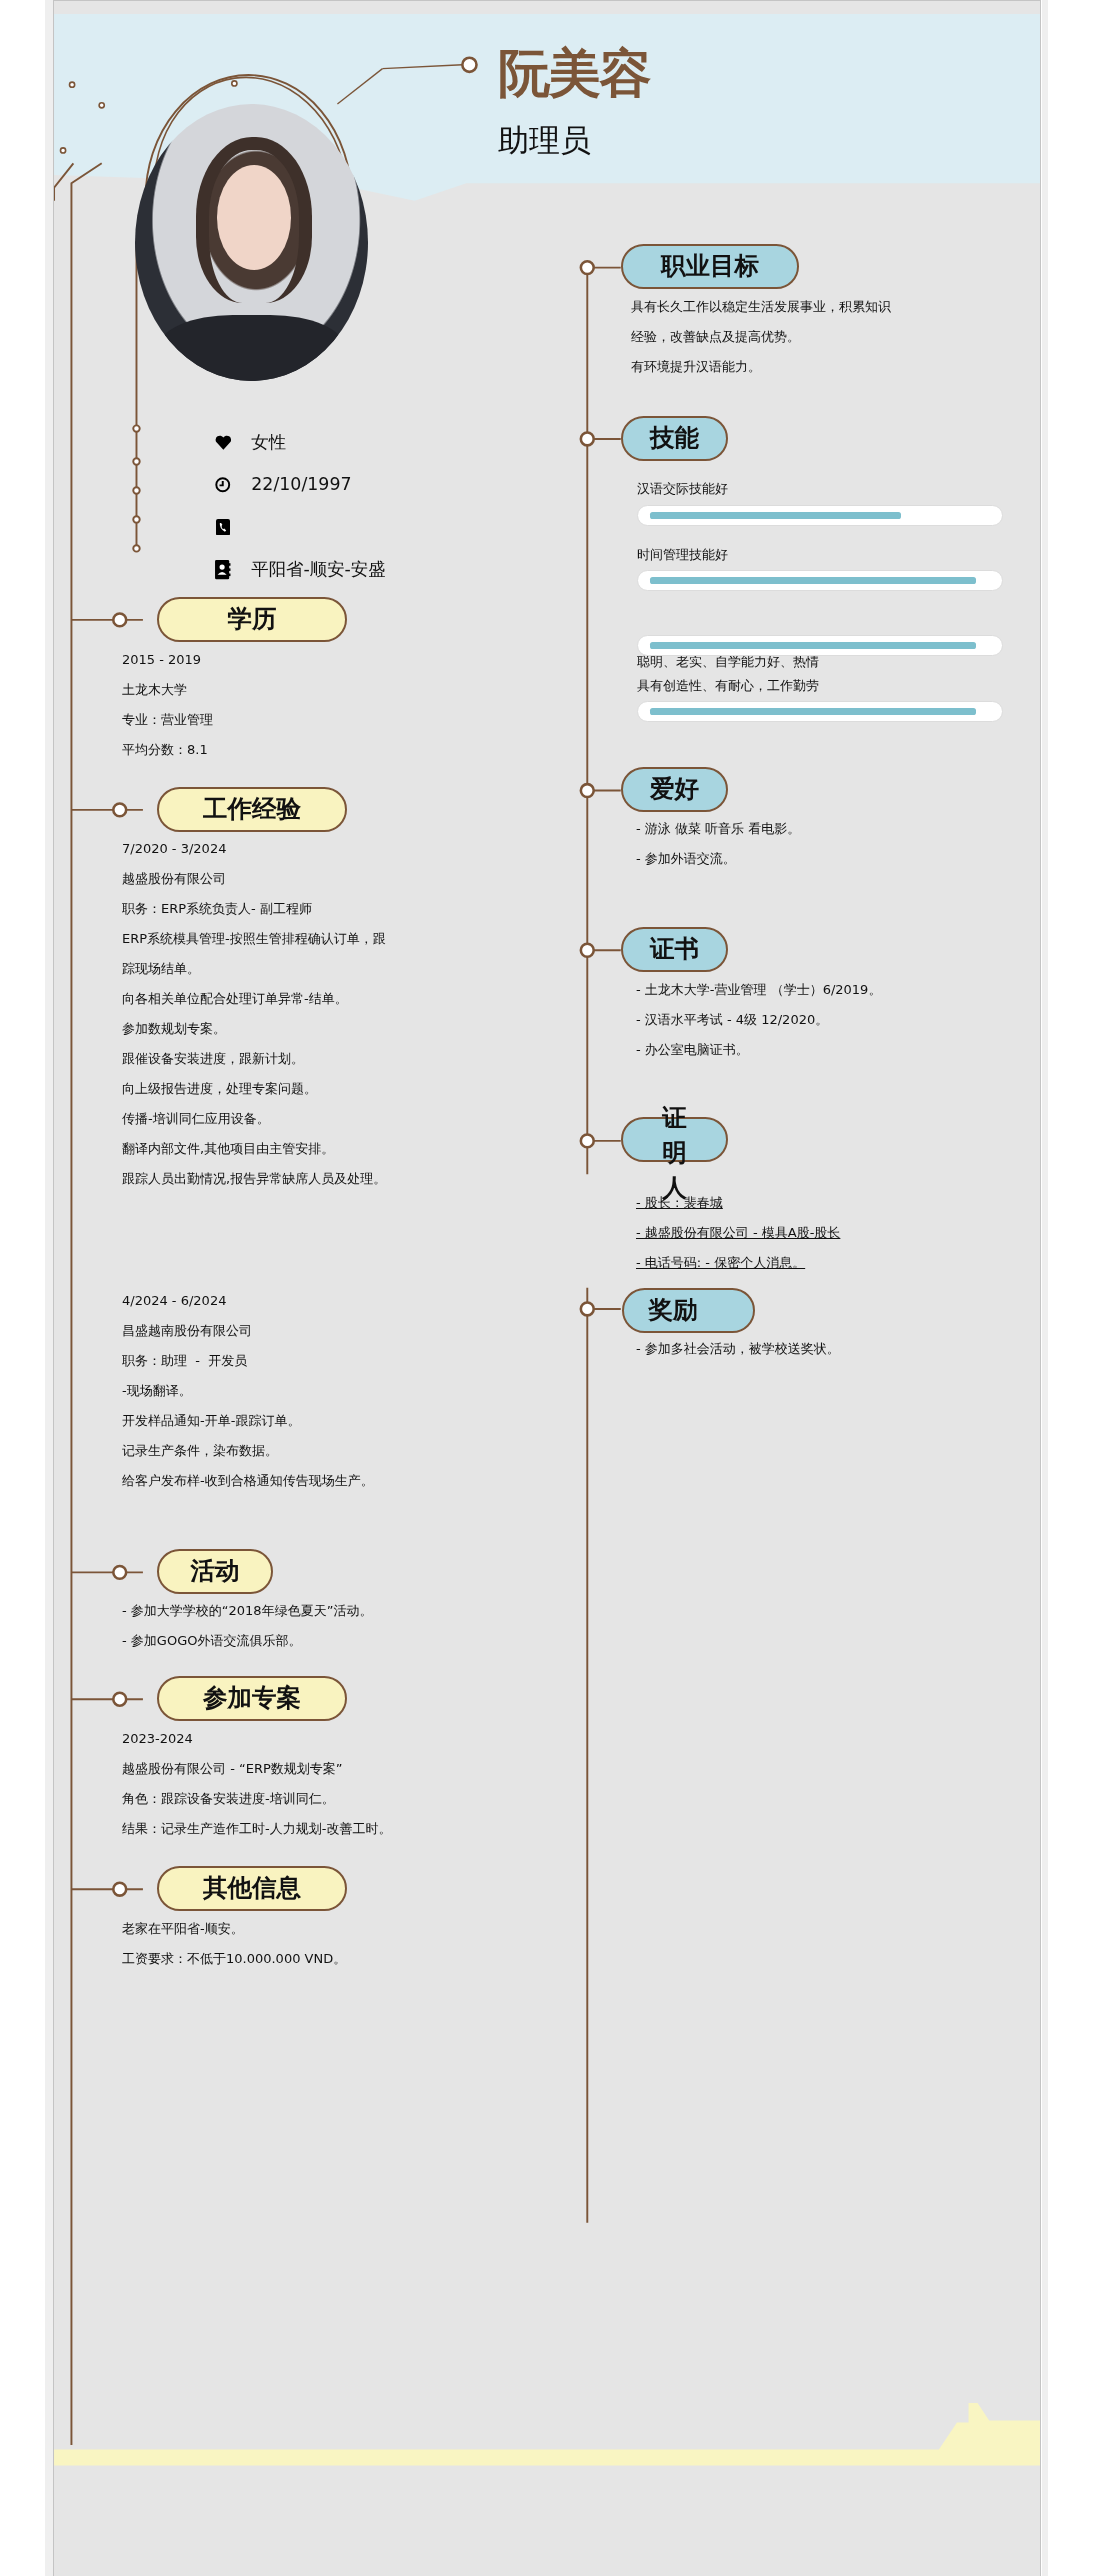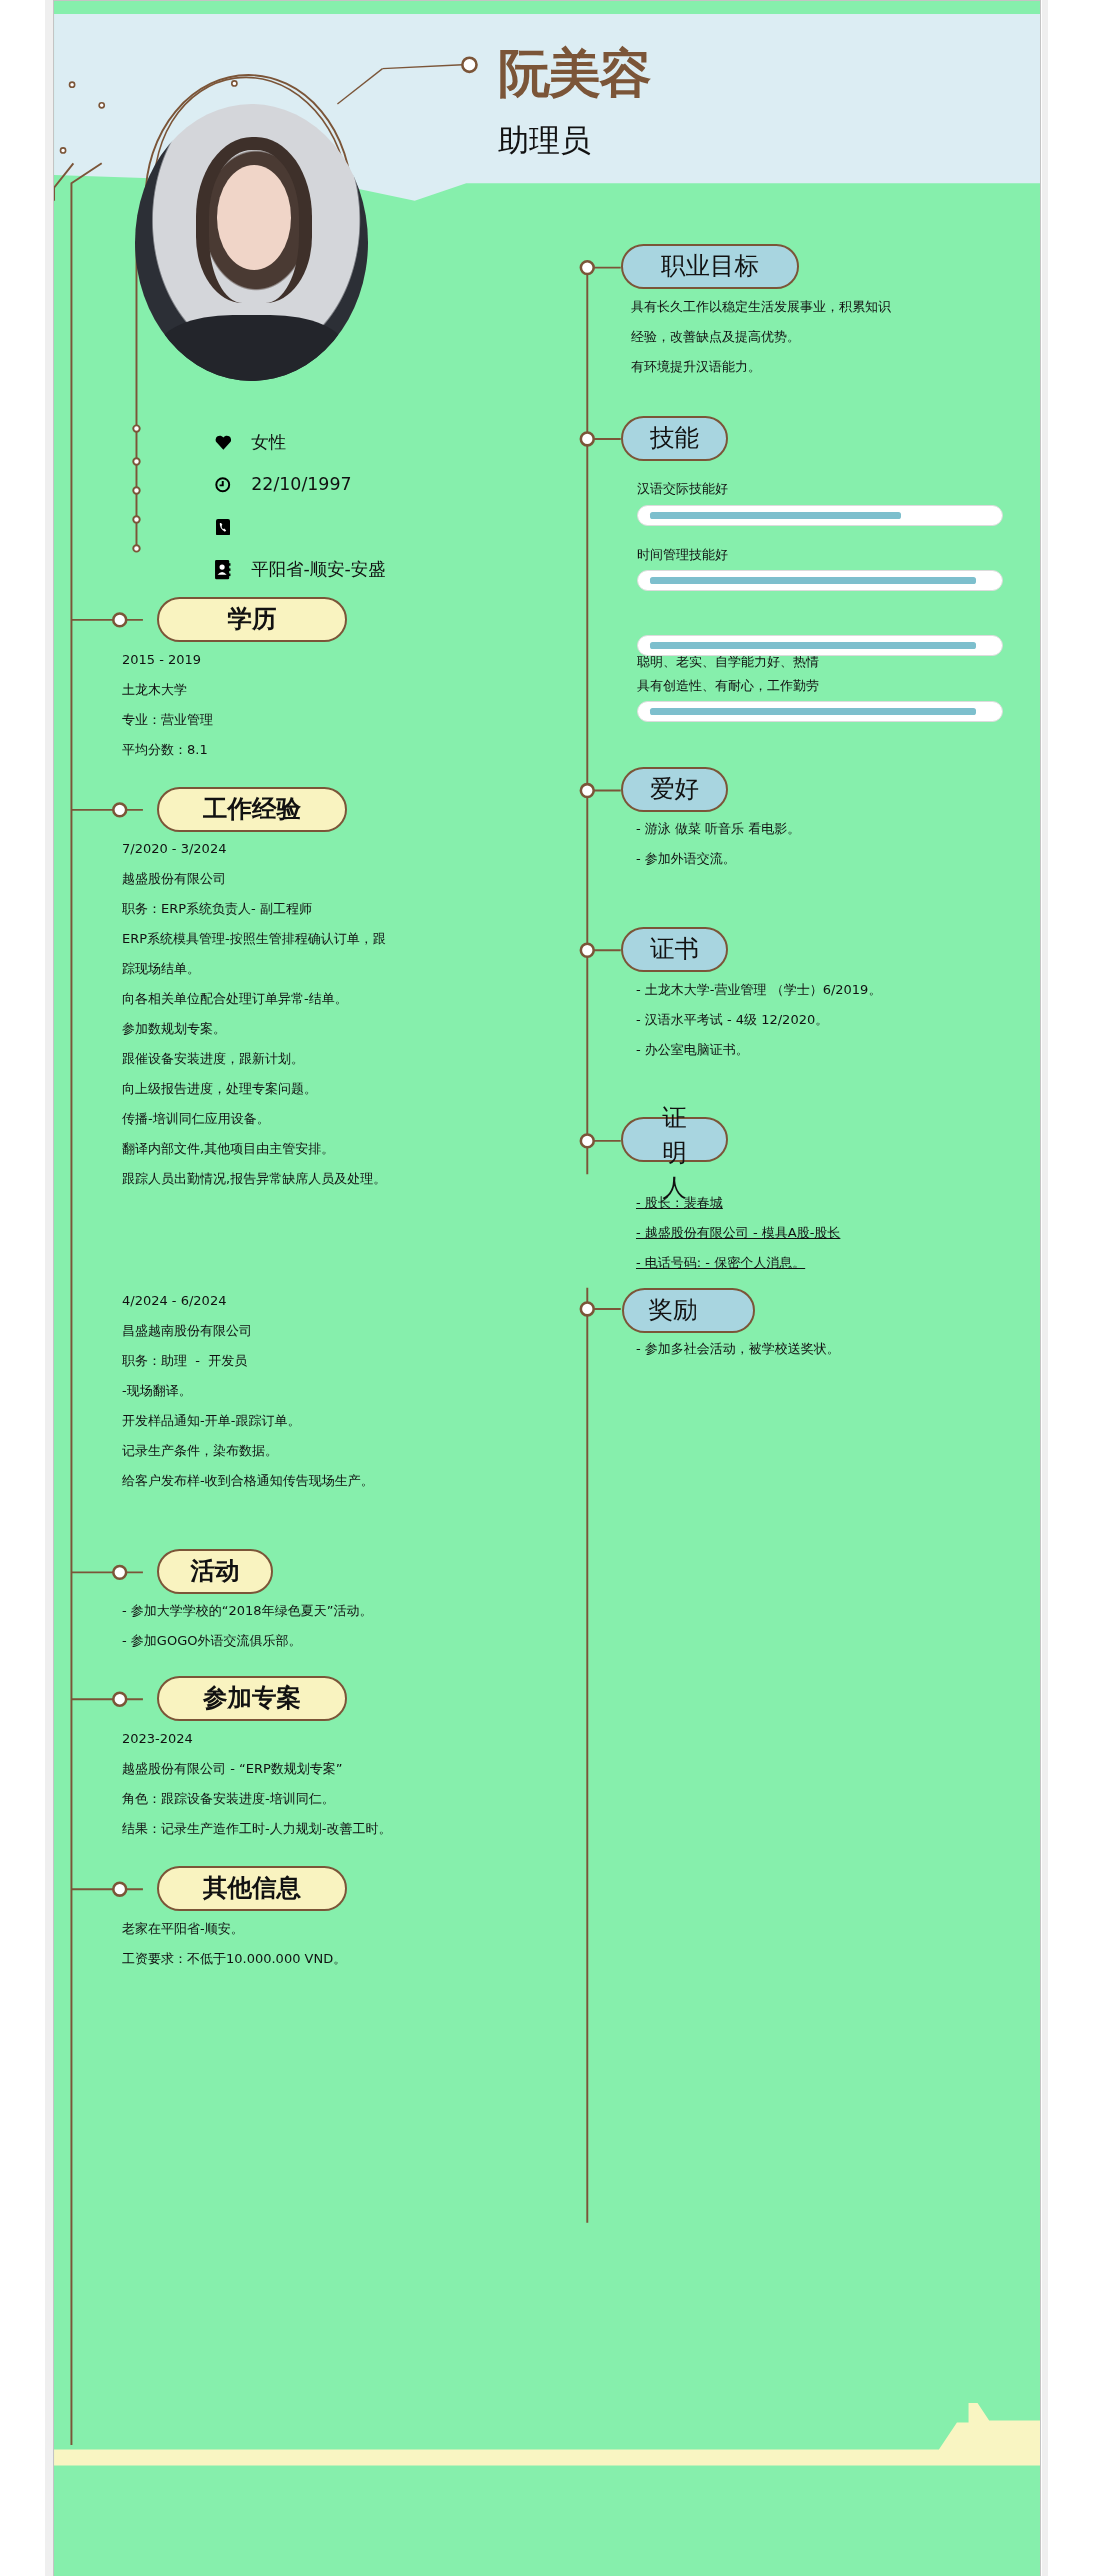--- a/index.html
+++ b/index.html
@@ -6,21 +6,21 @@
   body {
     width:1095px; height:2576px; position:relative; overflow:hidden;
     background:#ffffff;
     font-family:"DejaVu Sans","Liberation Sans",sans-serif;
     color:#111;
   }
   .gutter-l { position:absolute; left:45px; top:0; width:7.7px; height:2576px; background:#efefef; }
   .gutter-r { position:absolute; left:1042px; top:0; width:6.4px; height:2576px; background:#efefef; }
   .page {
     position:absolute; left:53px; top:0; width:988px; height:2576px;
-    background:#86efac; border-left:1.3px solid #c4c4c4; border-right:1.3px solid #c4c4c4; border-top:1.9px solid #c4c4c4;
+    background:#e5e5e5; border-left:1.3px solid #c4c4c4; border-right:1.3px solid #c4c4c4; border-top:1.9px solid #c4c4c4;
     box-sizing:border-box; overflow:hidden;
   }
   .deco { position:absolute; left:0; top:0; }
   .name {
     position:absolute; left:444px; top:46px; font-size:52px; font-weight:bold;
     letter-spacing:-1.3px; line-height:1;
   }
   .role { position:absolute; left:444px; top:124px; font-size:31px; line-height:1; }
 
   .photo {
@@ -39,21 +39,21 @@
   .photo-jacket {
     position:absolute; left:10%; top:76%; width:80%; height:30%; border-radius:40% 40% 0 0;
     background:#23252b;
   }
 
   .info-row { position:absolute; left:160px; font-size:17.4px; line-height:1; display:flex; align-items:center; }
   .info-row .ico { width:18px; height:18px; margin-right:19.3px; display:inline-flex; align-items:center; justify-content:center; }
 
   .pill {
     position:absolute; height:45px; border:2.6px solid #7b5538; border-radius:26px; box-sizing:border-box;
-    display:flex; align-items:center; justify-content:center; font-size:24.5px; line-height:1;
+    display:flex; align-items:center; justify-content:center; font-size:24.5px; line-height:1;font-weight:bold;
   }
   .pill.yellow { background:#f9f3c0; font-weight:bold; }
   .pill.blue { background:#a8d5e0; }
   .pill.blue.wrap { align-items:flex-start; }
   .pill.blue.wrap span { margin-top:-19.3px; line-height:35px; display:block; width:45px; text-align:center; }
 
   .txt { position:absolute; font-size:13px; line-height:30px; white-space:pre; }
 
   .bar-track {
     position:absolute; left:636px; width:366px; height:21px; border:1.3px solid #dcdcdc; border-radius:11.6px;

